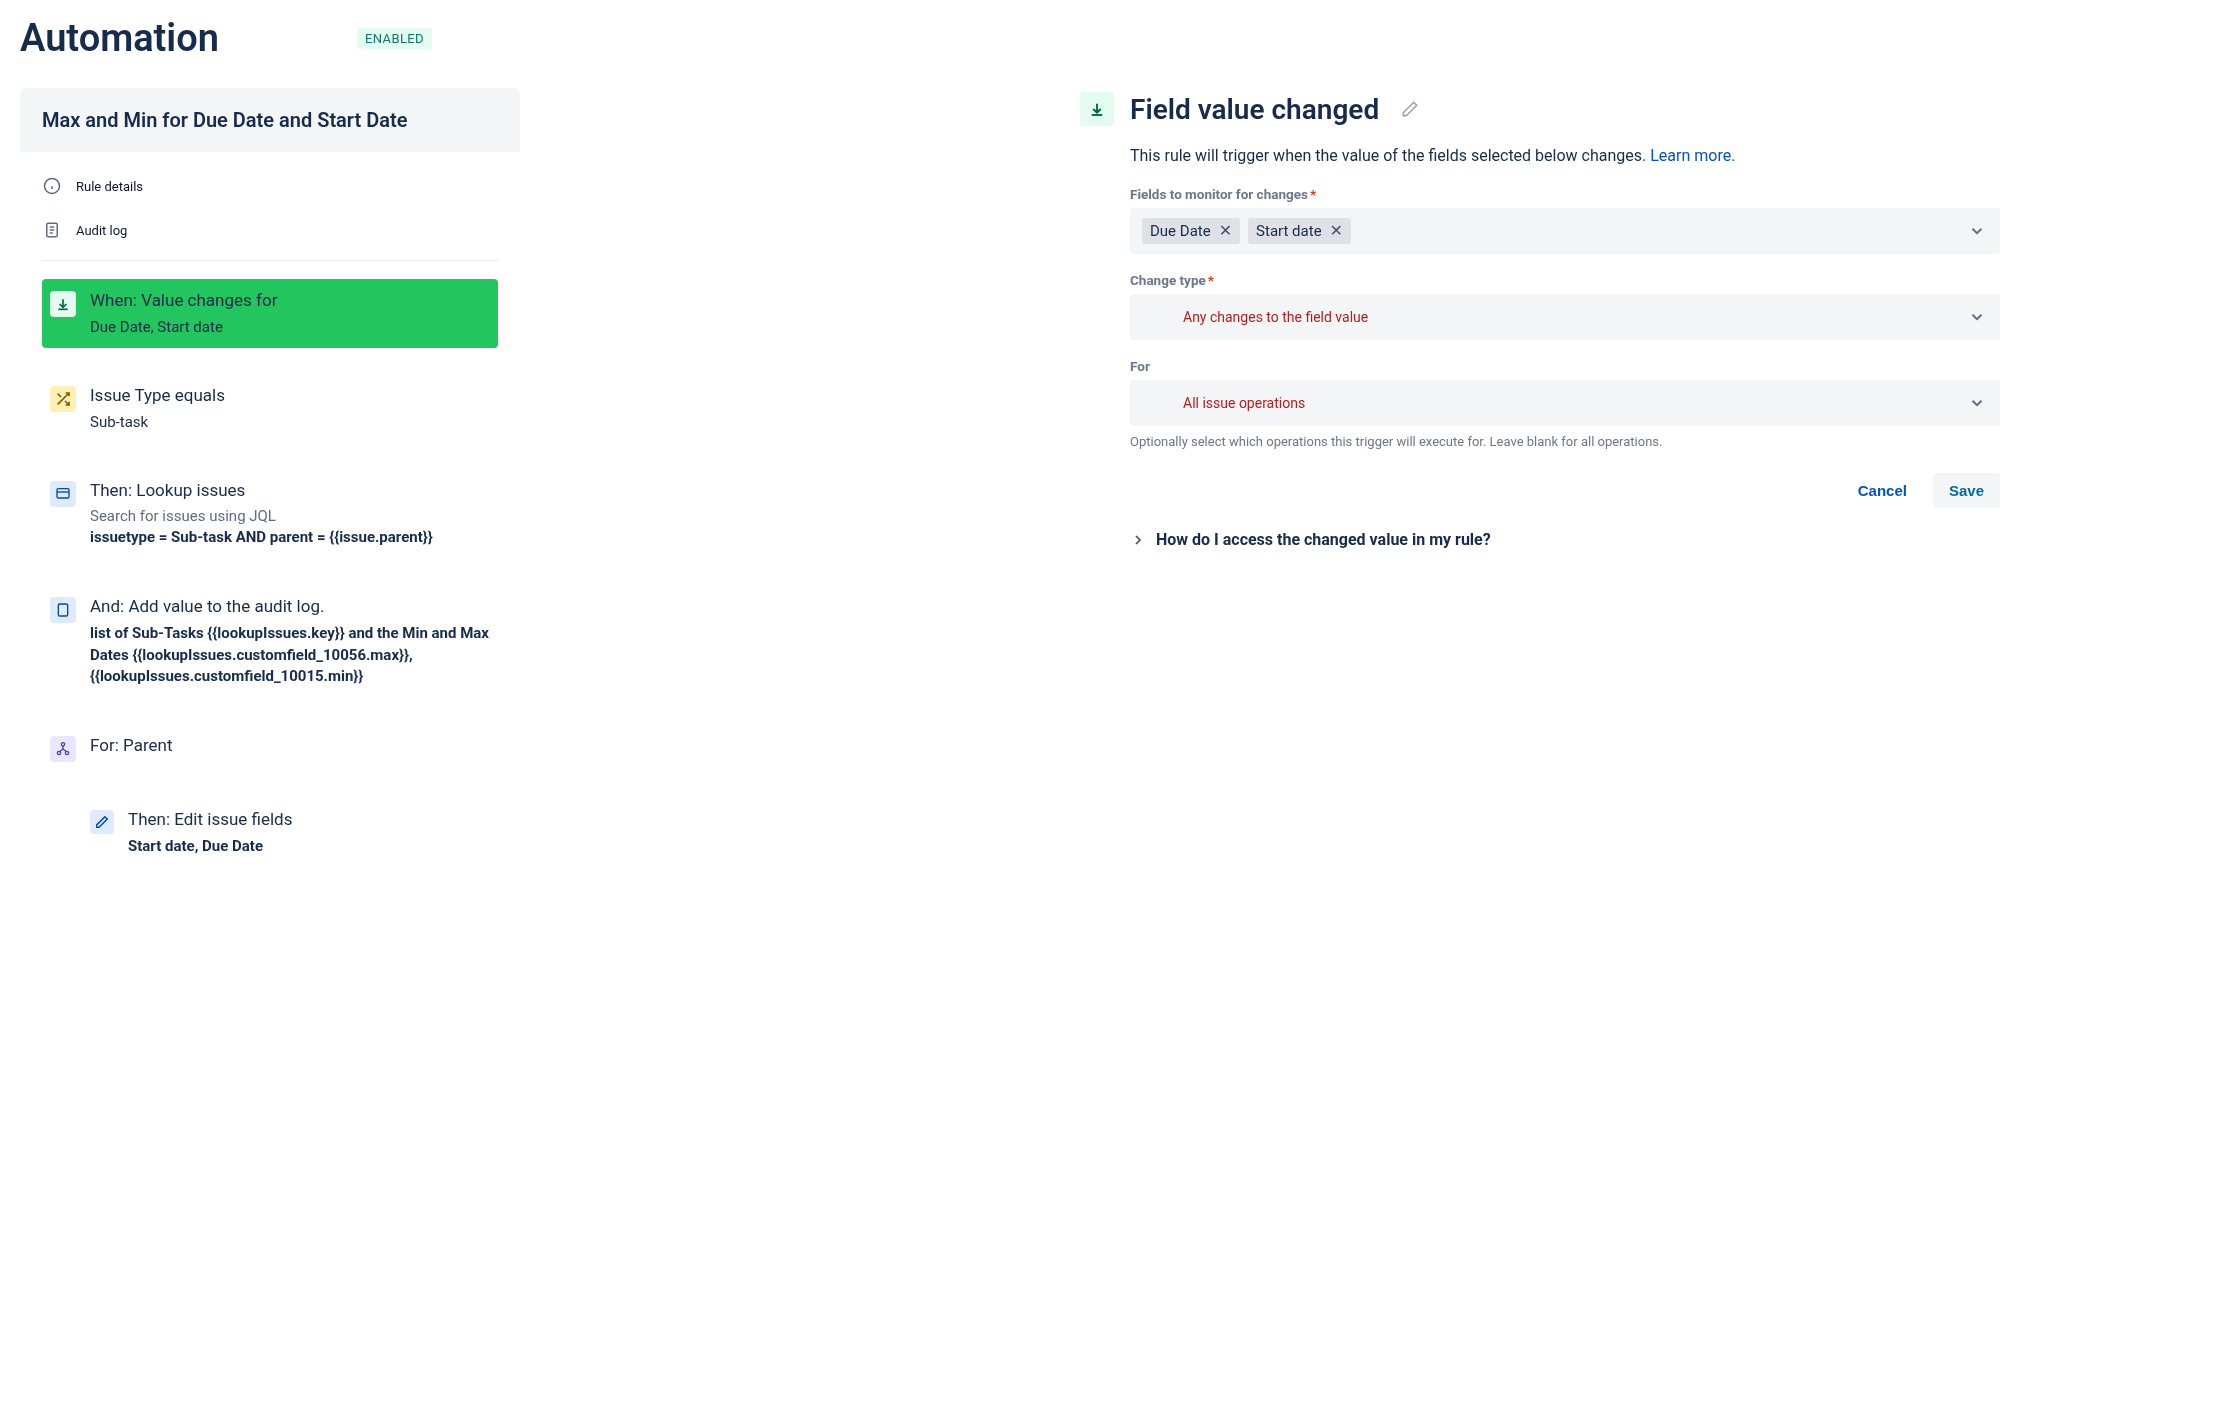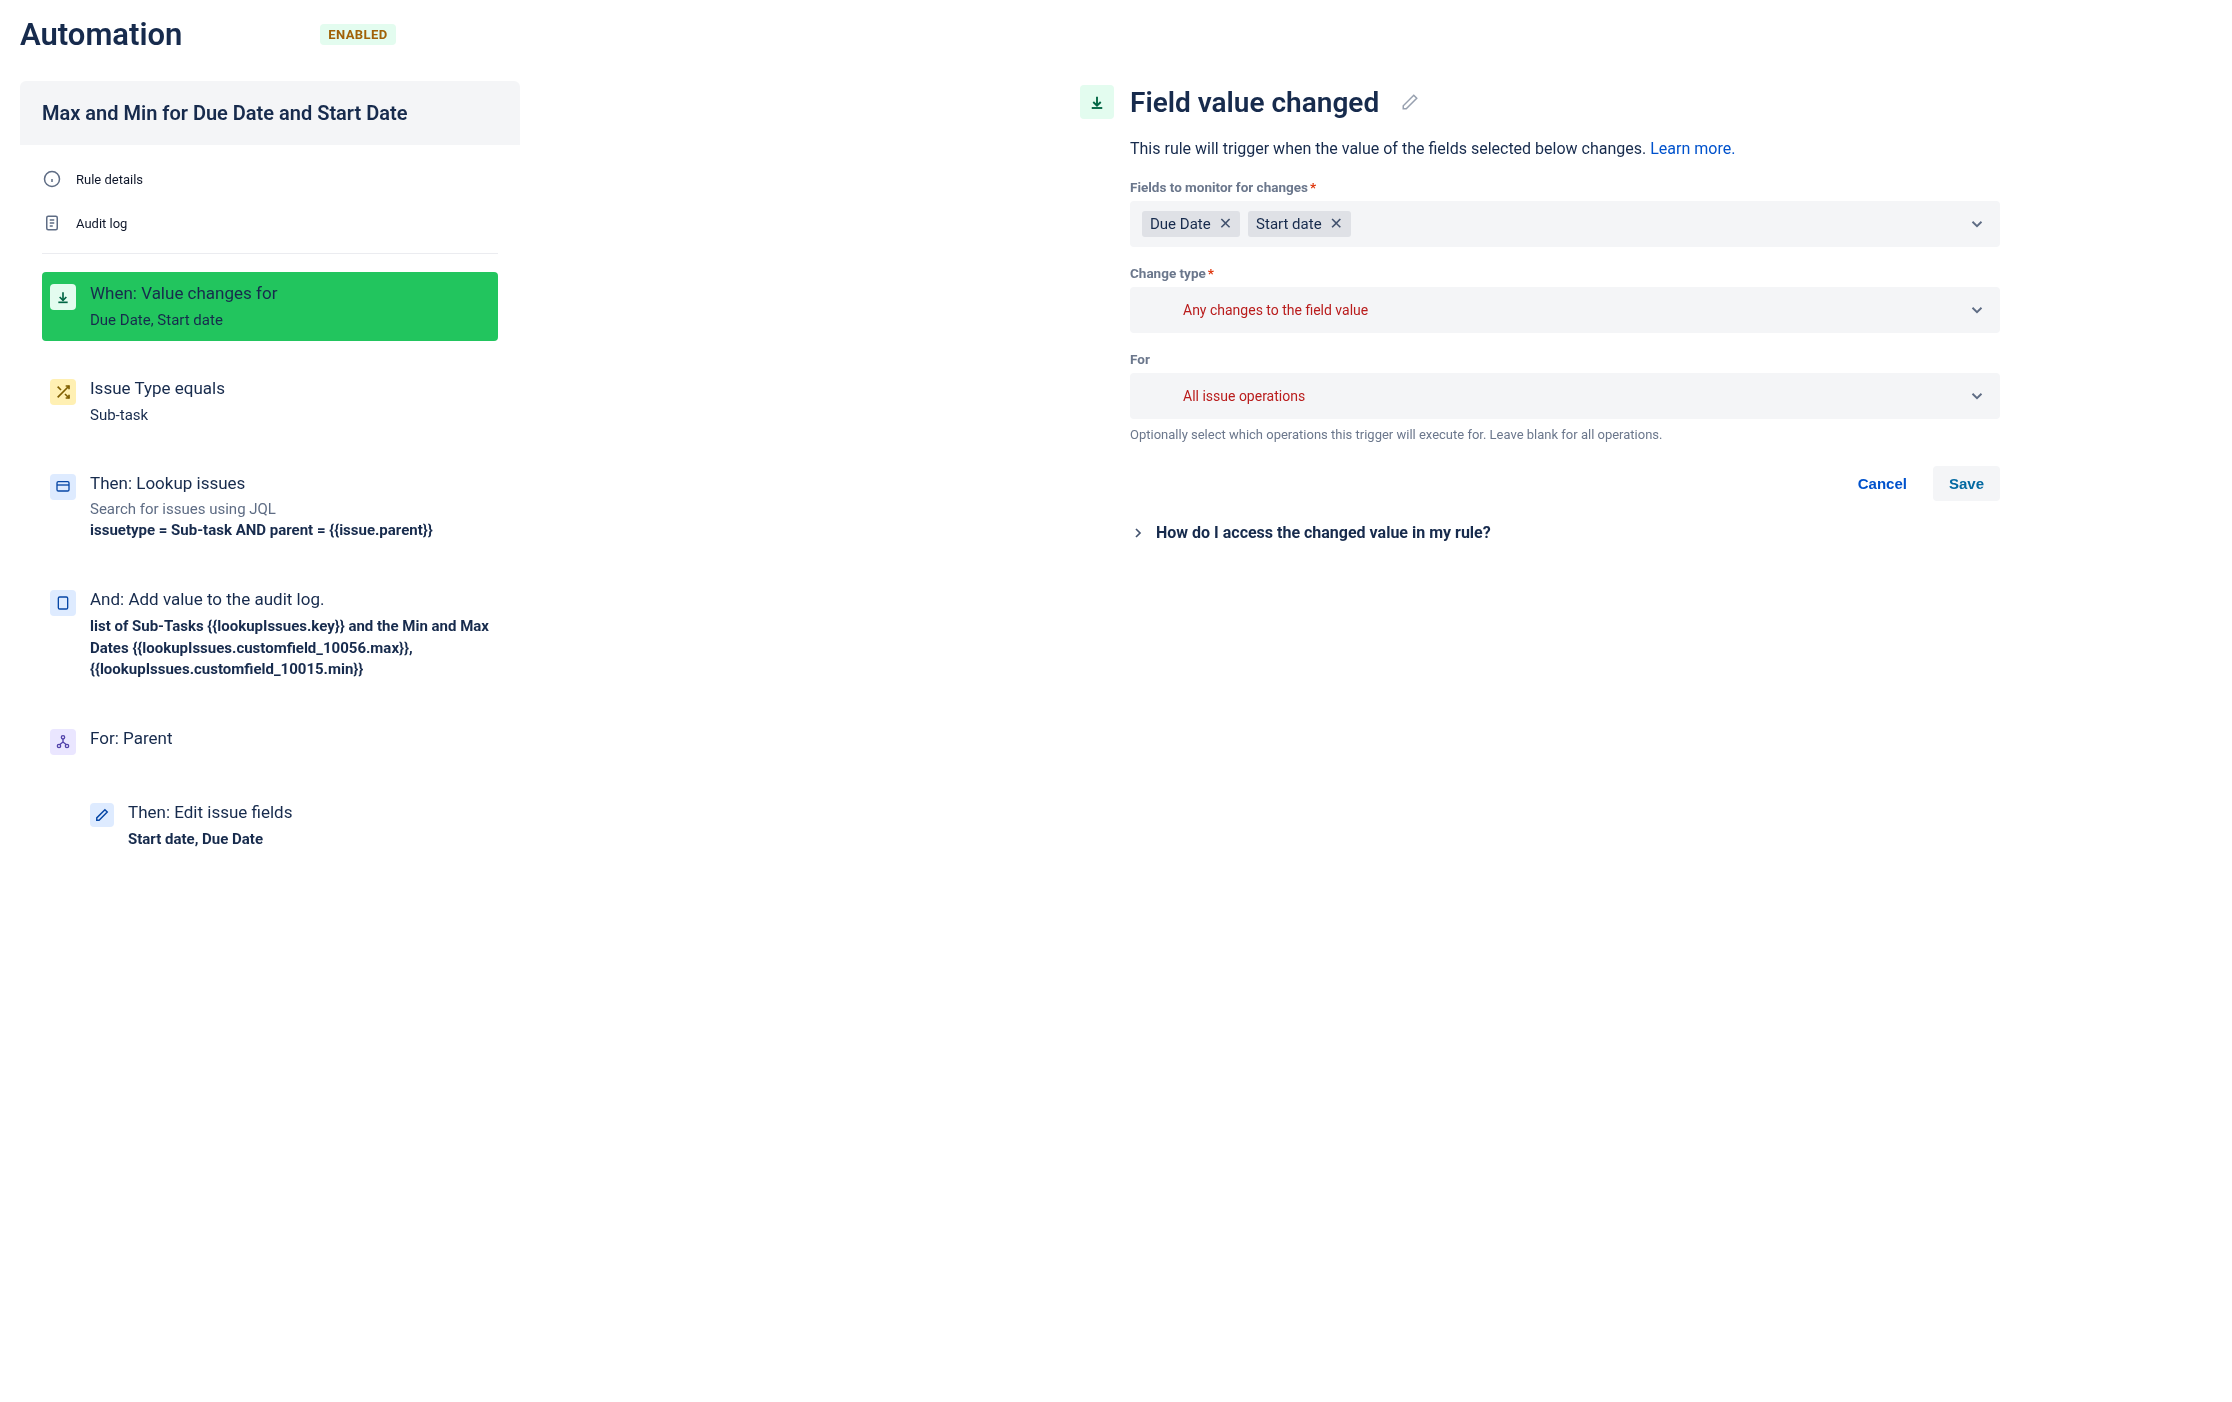--- a/index.html
+++ b/index.html
@@ -6,24 +6,24 @@
   body {
     font-family: -apple-system, BlinkMacSystemFont, "Segoe UI", Roboto, "Helvetica Neue", Arial, sans-serif;
     background: #fff;
     color: #172B4D;
     font-size: 14px;
     width: 2232px;
     height: 1402px;
     padding: 10px 20px;
   }
   .header-row { display: flex; align-items: center; gap: 18px; margin-bottom: 28px; padding-top: 6px; }
-  .page-title { font-size: 31px; font-weight: 600; color: #172B4D; }
+  .page-title { font-size: 38px; font-weight: 600; color: #172B4D; }
   .badge {
-    background: #E3FCEF; color: #a16207;
-    font-weight: 700; font-size: 13px; letter-spacing: 0.4px;
+    background: #E3FCEF; color: #0f766e;
+    font-weight: 400; font-size: 13px; letter-spacing: 0.4px;
     padding: 3px 8px; border-radius: 4px; margin-left: 120px;
   }
   .layout { display: flex; gap: 560px; align-items: flex-start; }
   
   .left-panel { width: 500px; }
   .rule-card {
     border-radius: 6px; overflow: visible;
   }
   .rule-card-header {
     background: #F4F5F7; padding: 20px 22px; border-top-left-radius: 6px; border-top-right-radius: 6px;

